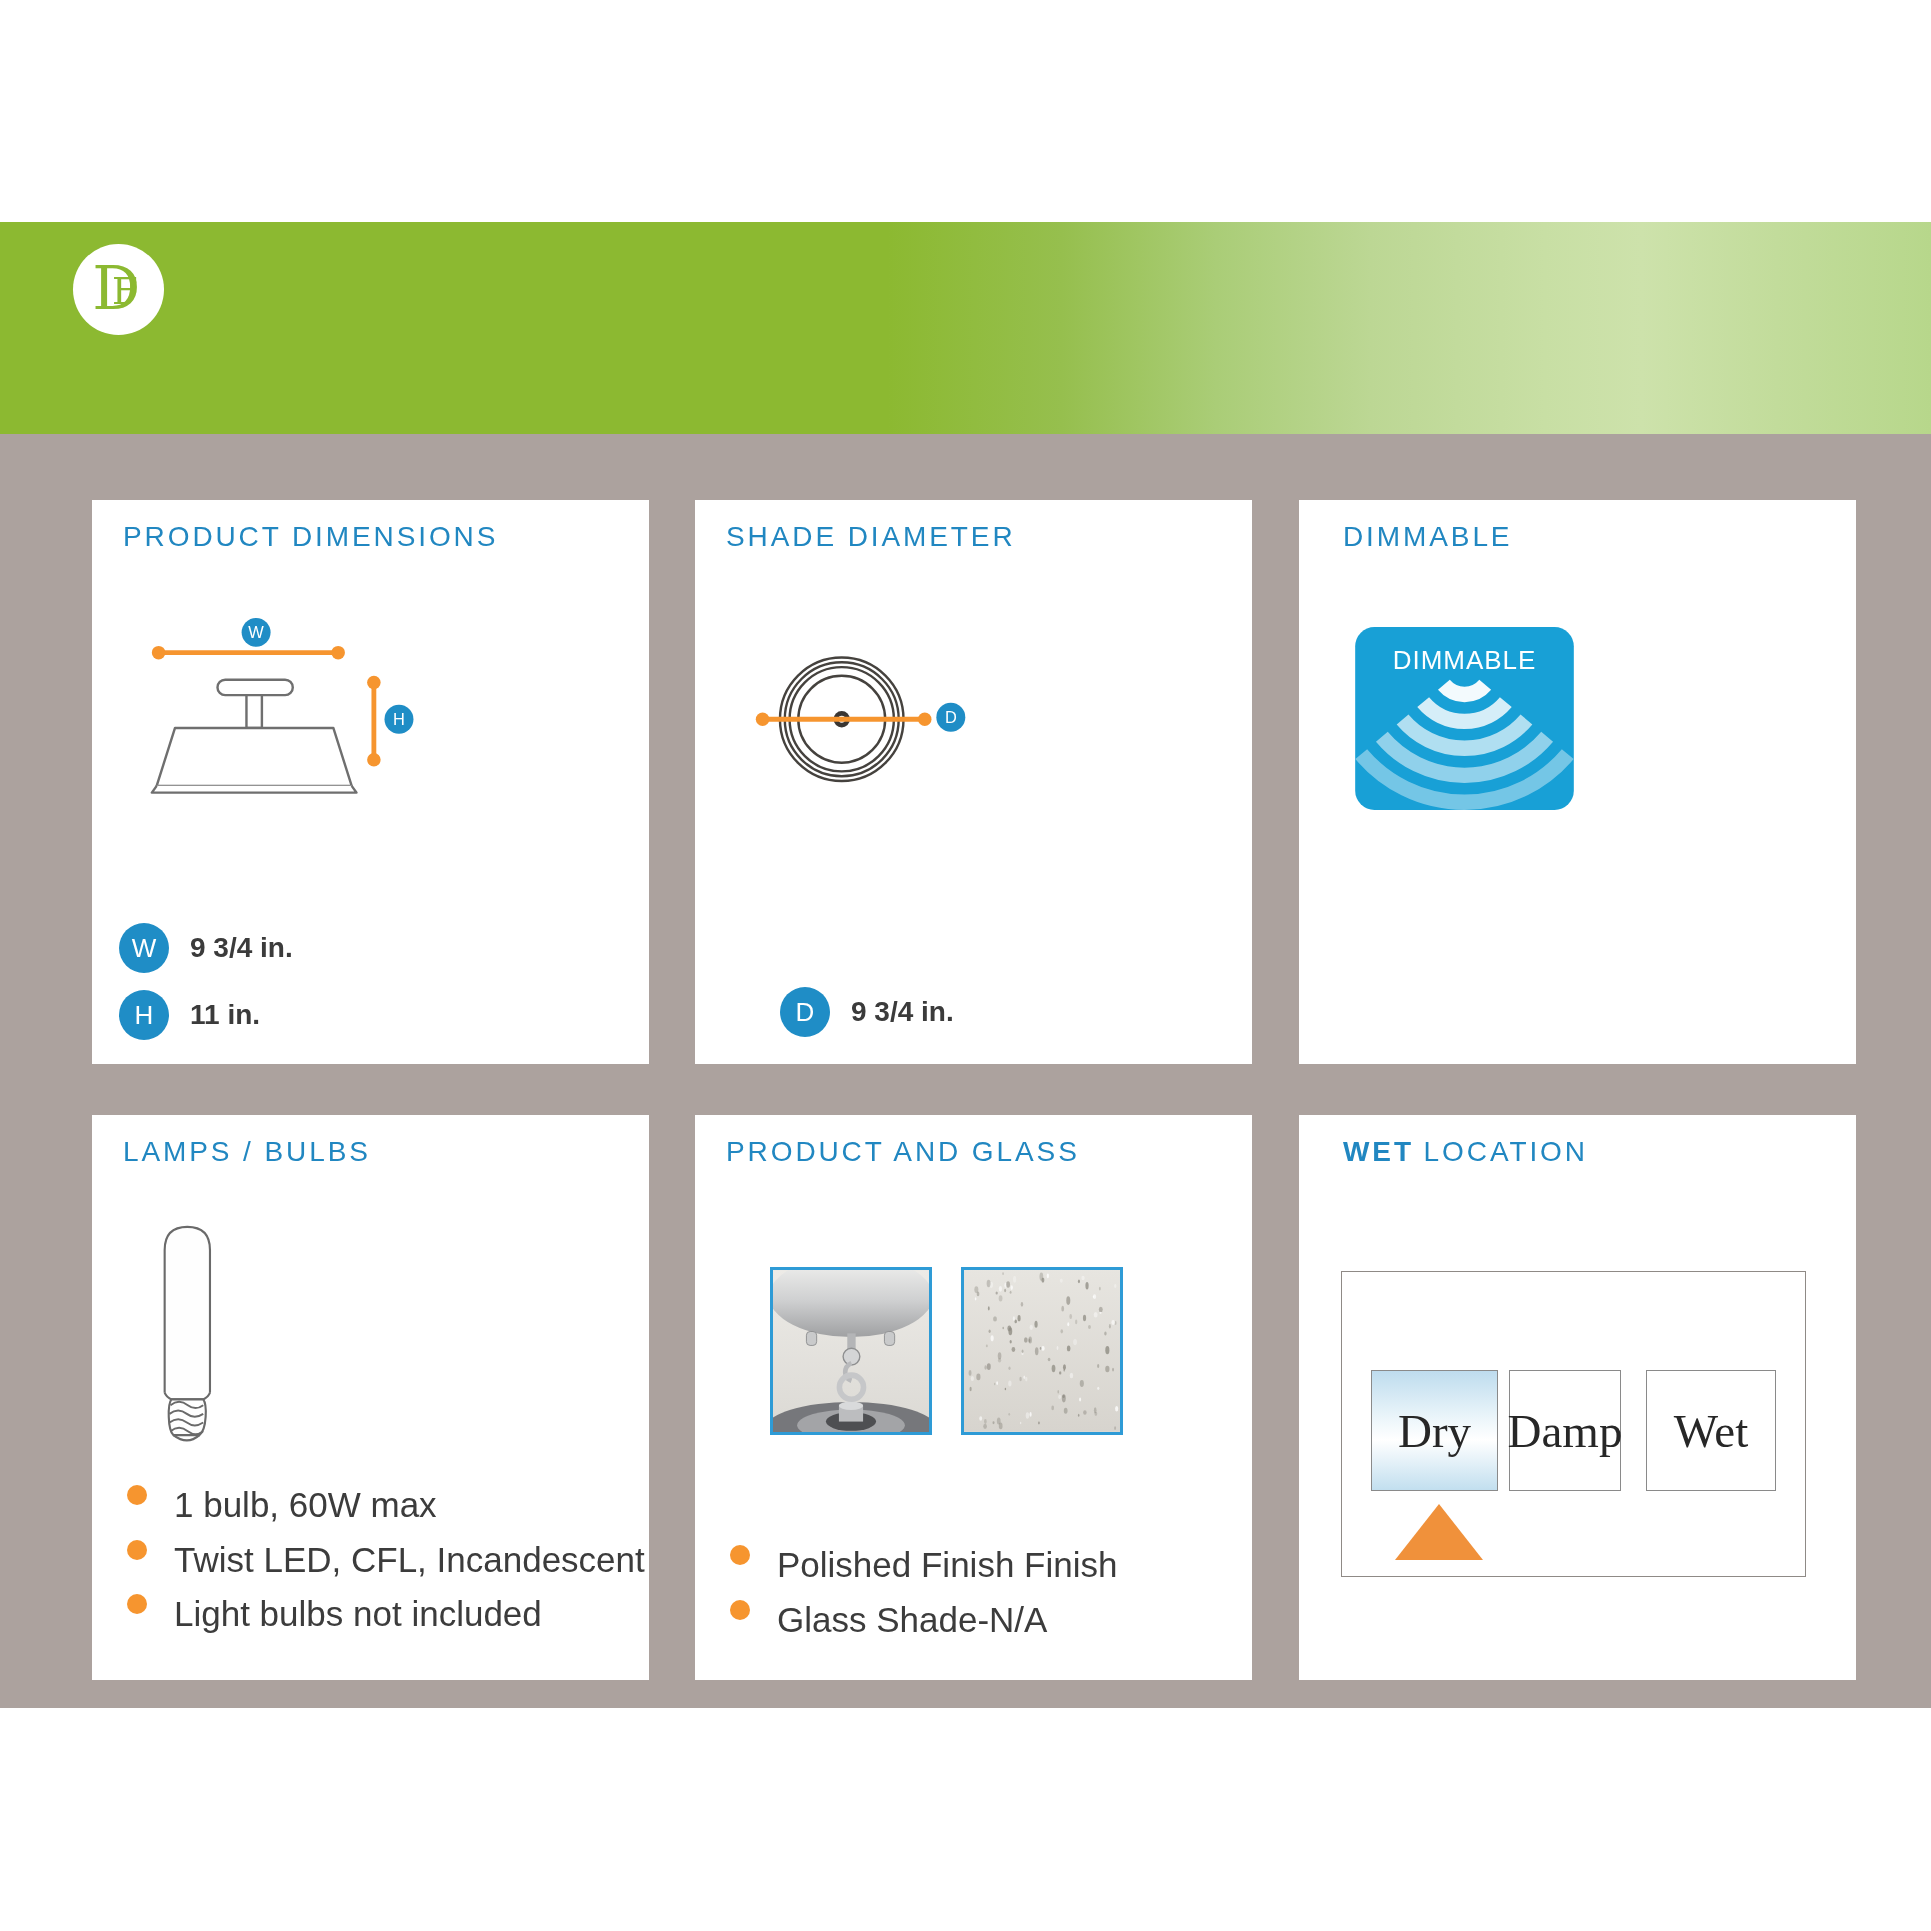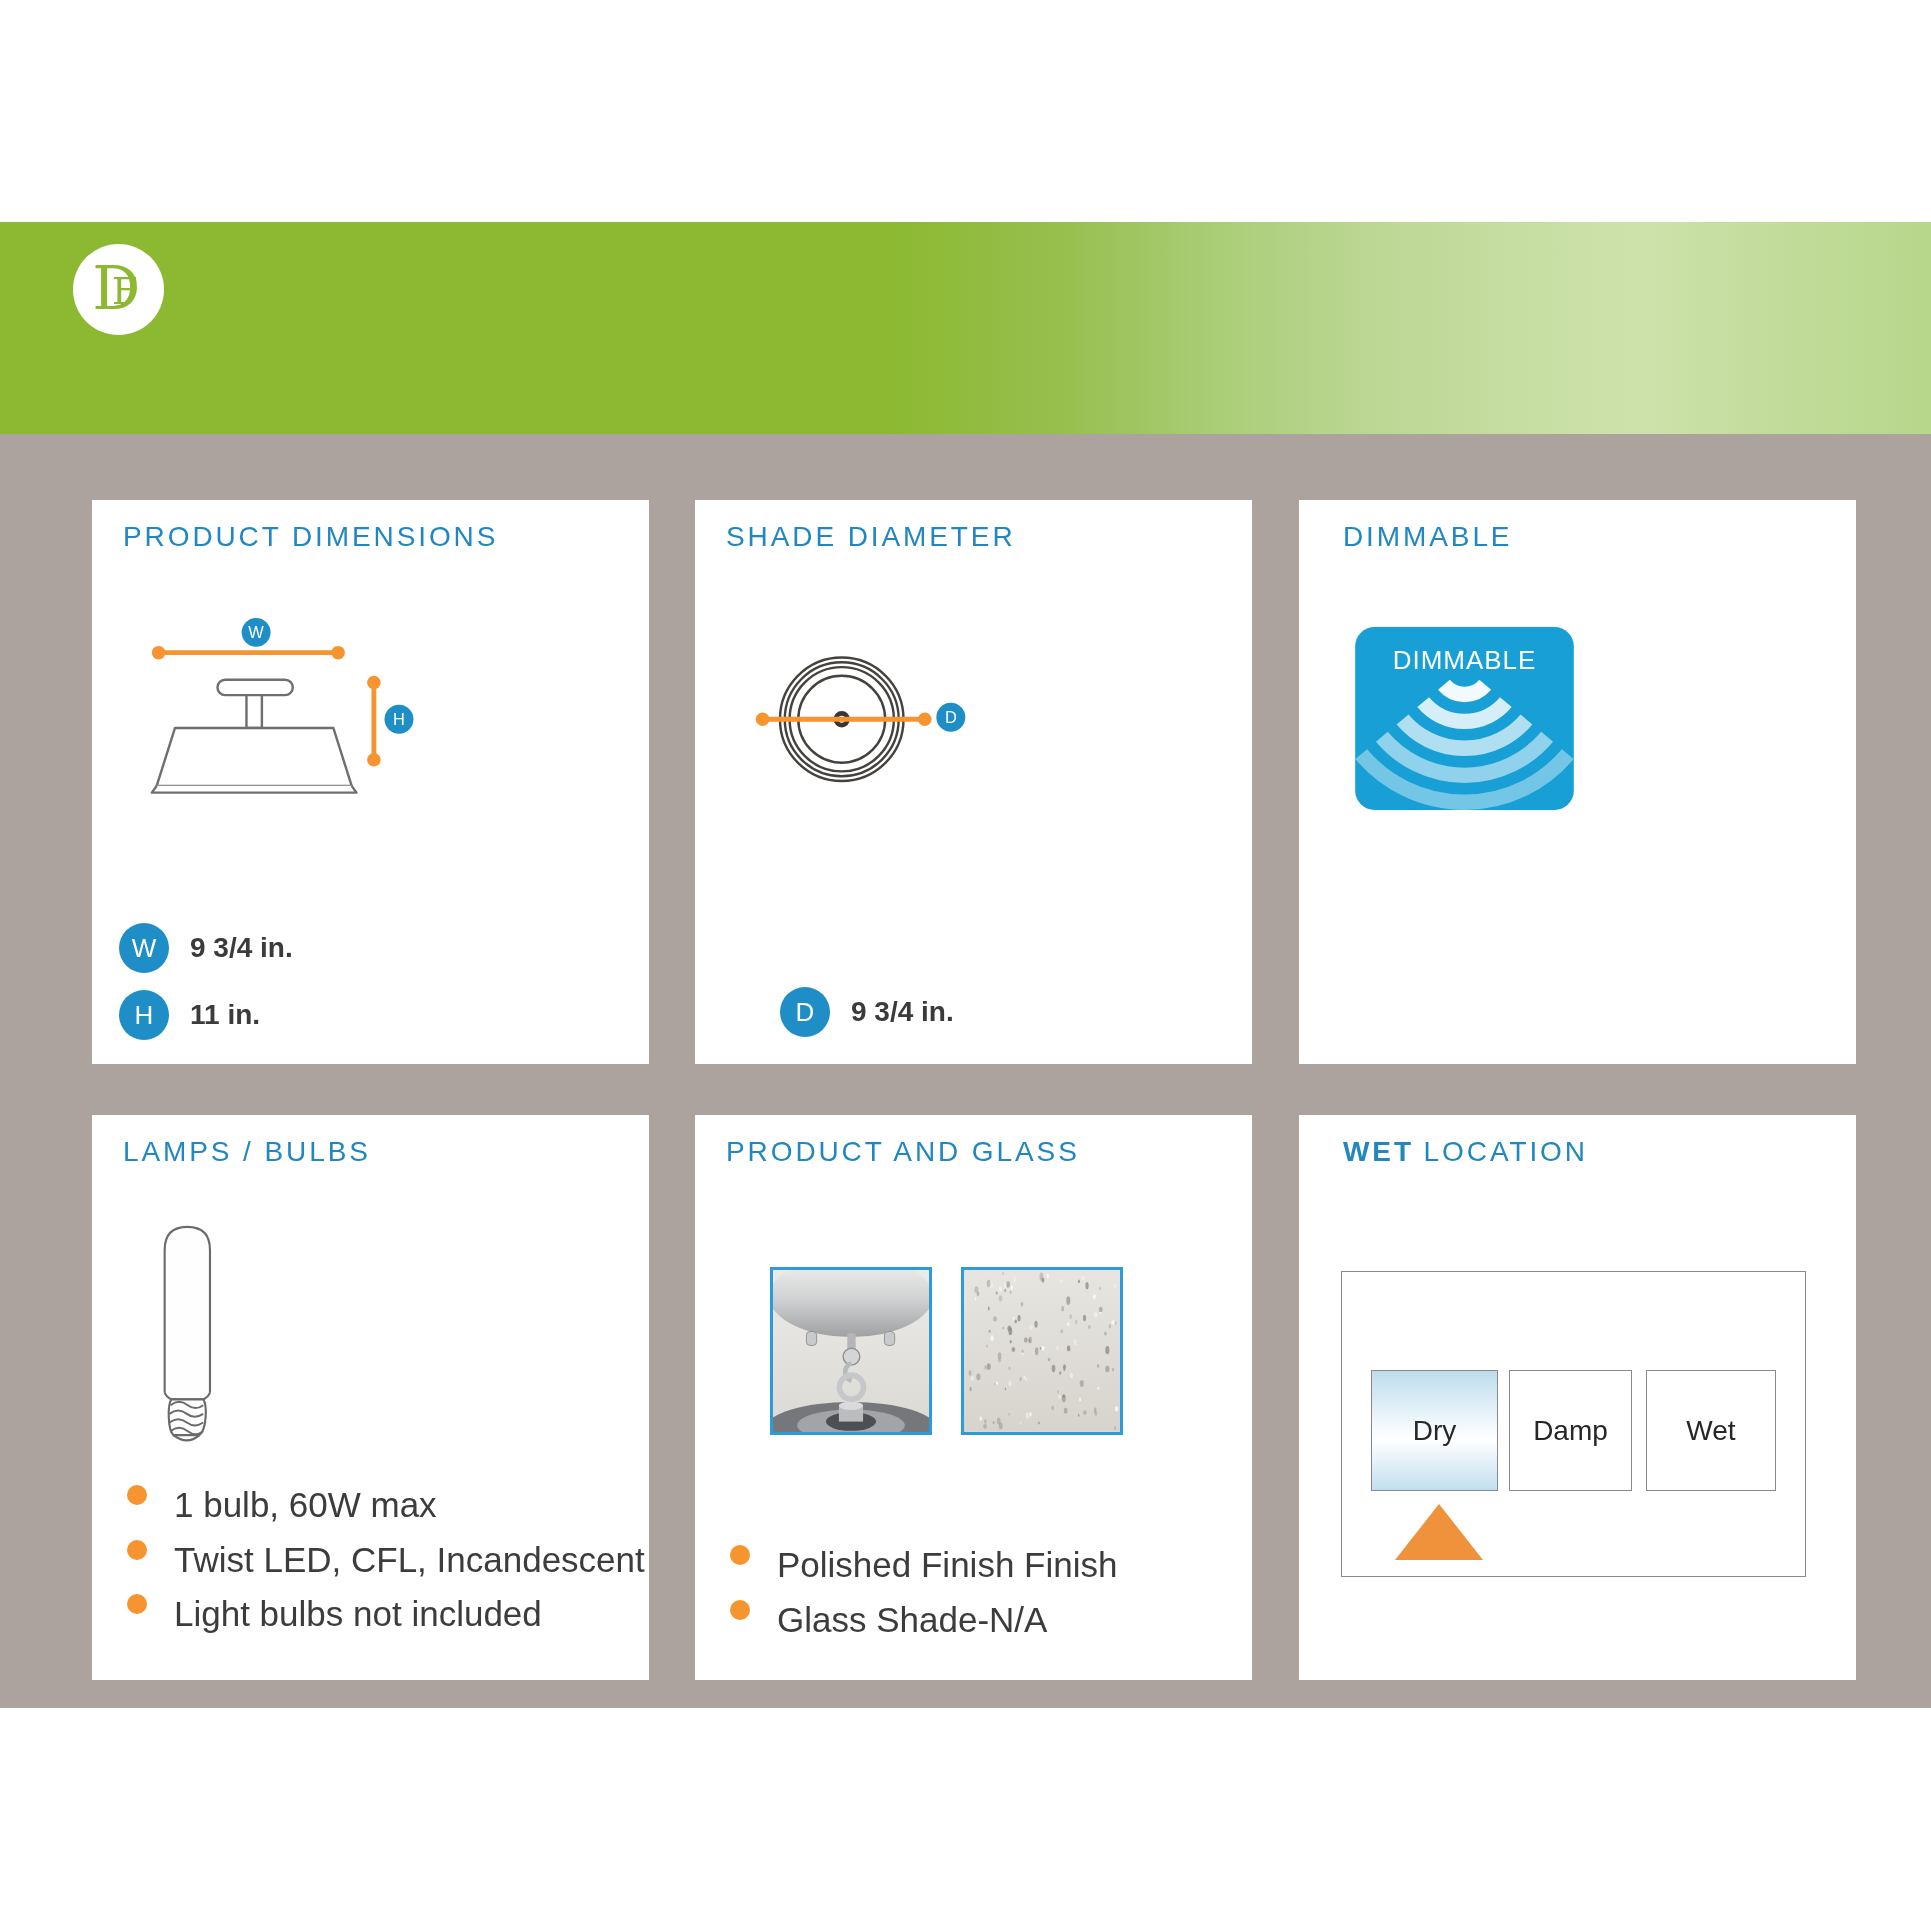--- a/index.html
+++ b/index.html
@@ -79,27 +79,27 @@
   .thumb-finish { left:75px; }
   .thumb-glass { left:266px; }
   
   .wet-frame {
     position:absolute; left:42px; top:156px; width:465px; height:306px;
     border:1.9px solid #8f8a86; background:#ffffff;
   }
   .wet-box {
     position:absolute; top:98px; height:121px; border:1.9px solid #8a8a8a;
     display:flex; align-items:center; justify-content:center;
-    font-size:28px; color:#272727; background:#ffffff;
+    font-size:47px; color:#272727; background:#ffffff;font-family:Liberation Serif, serif;
   }
   .wet-box.selected {
     background:linear-gradient(180deg,#bedcee 0%, #eef7fb 42%, #ffffff 58%, #c2dfef 100%);
   }
   .wet-dry  { left:29px;  width:127px; }
-  .wet-damp { left:167px; width:123px; }
+  .wet-damp { left:167px; width:112px; }
   .wet-wet  { left:304px; width:130px; }
   .wet-triangle {
     position:absolute; left:53px; top:232px; width:0; height:0;
     border-left:44px solid transparent; border-right:44px solid transparent;
     border-bottom:56px solid #f0913b;
   }
 </style>
 </head>
 <body>
 

